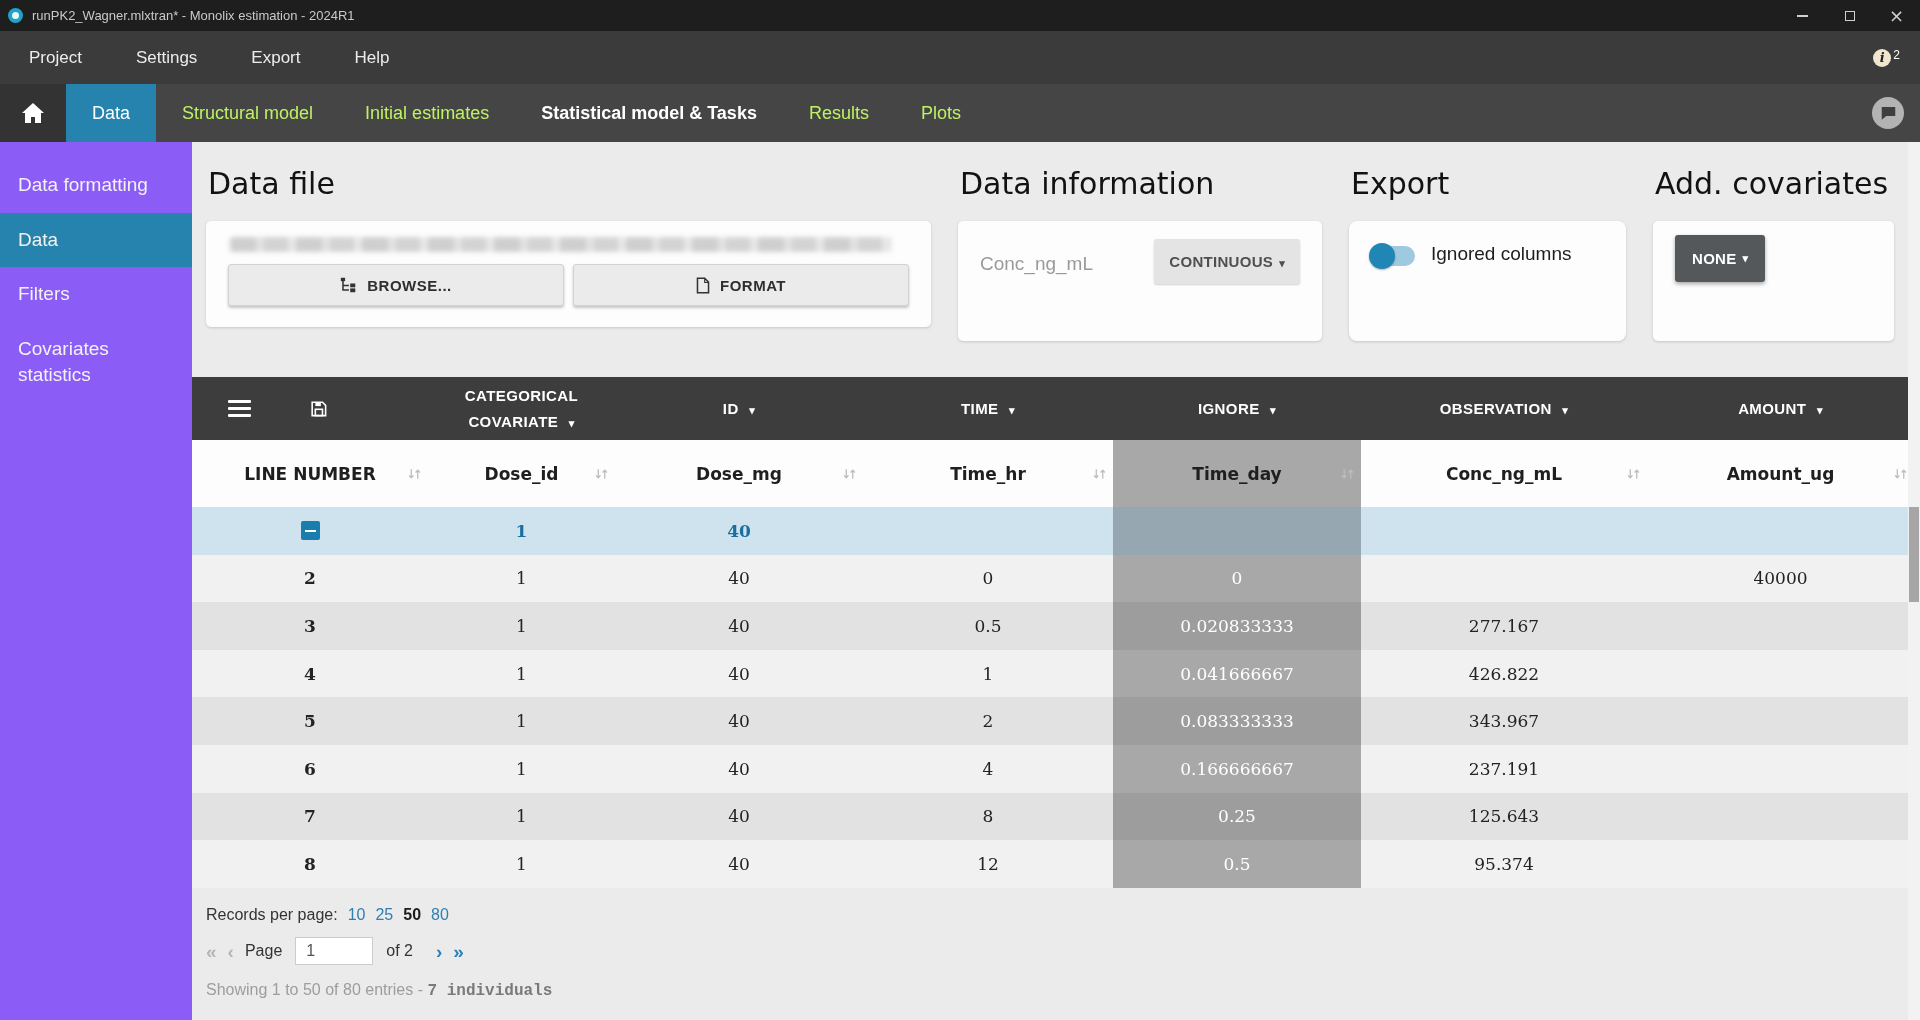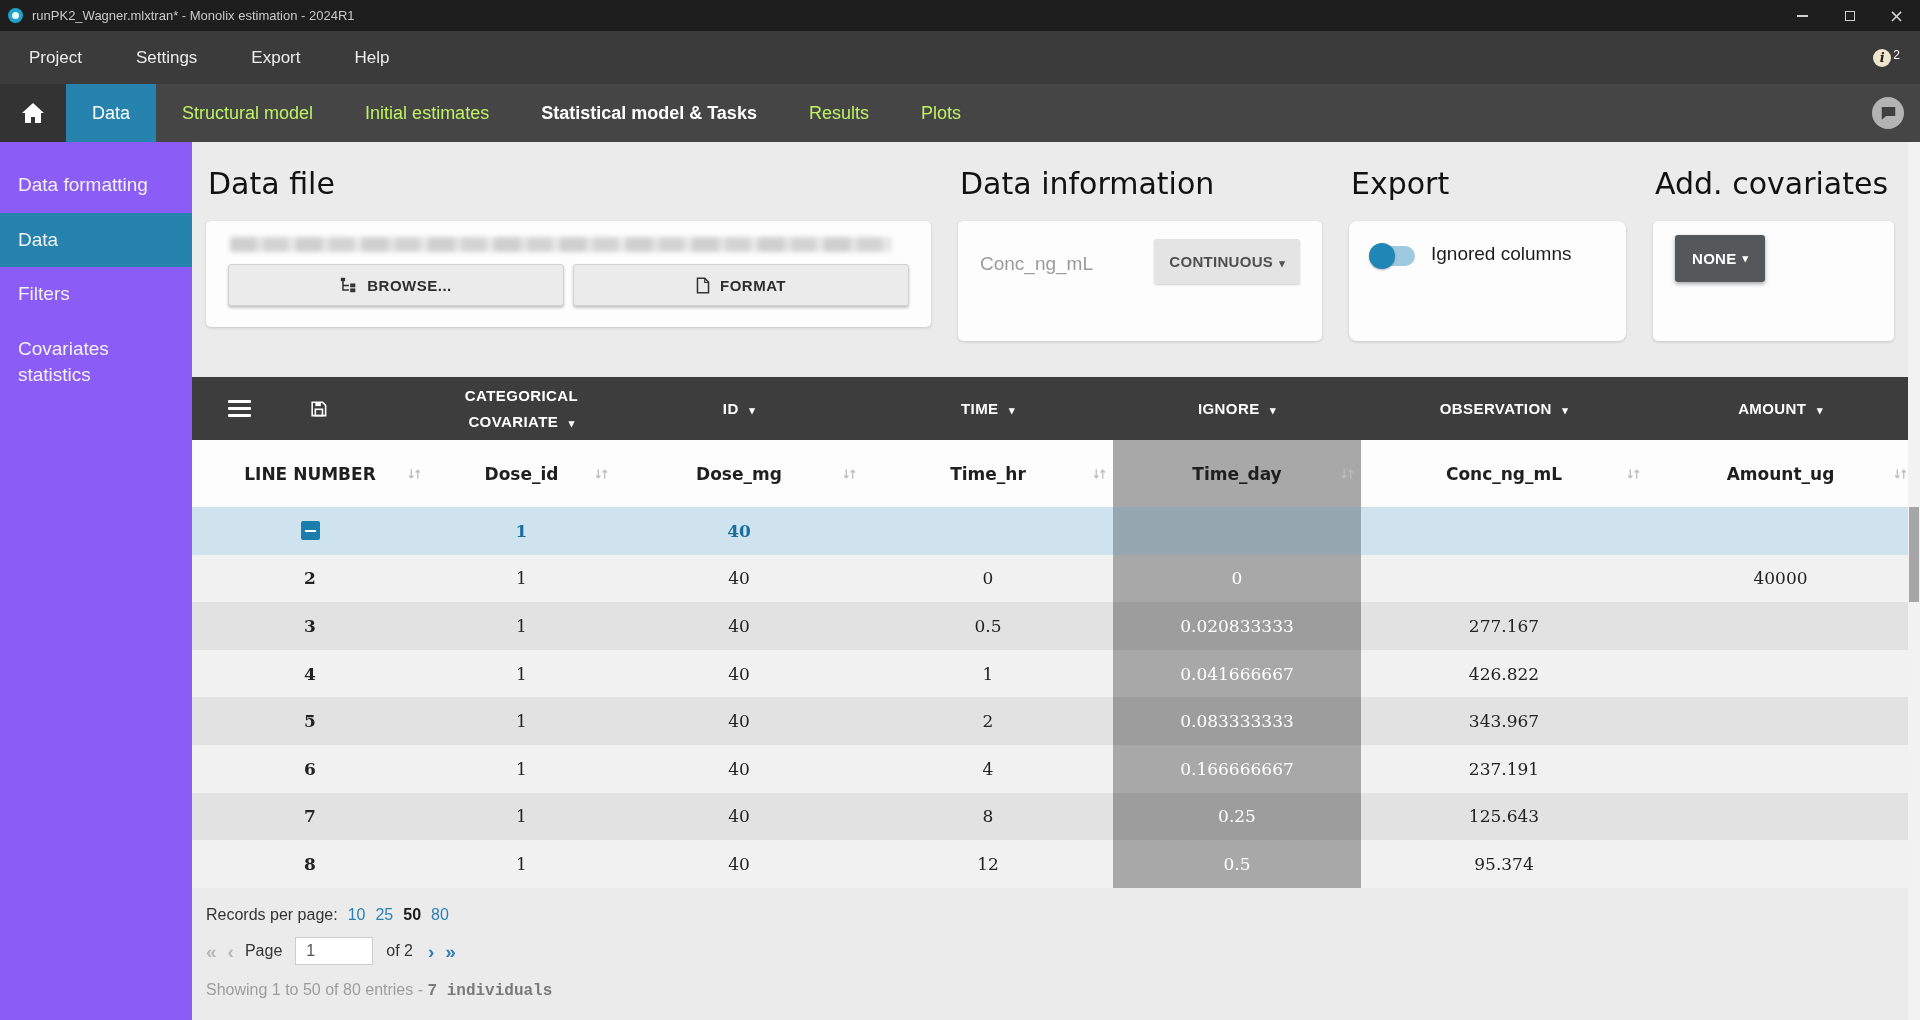--- a/index.html
+++ b/index.html
@@ -114,21 +114,21 @@
   
   .tfooter { position:absolute; left:14px; top:746px; font-size:16px; color:#333; }
   .records-line { display:flex; gap:10px; align-items:center; margin-top:18px; }
   .psize { color:#2e7fb3; cursor:pointer; }
   .psize.current { color:#1c1c1c; font-weight:bold; }
   .pagi-line { display:flex; align-items:center; margin-top:13px; gap:11px; }
   .pg-nav { font-size:19px; color:#b5b5b5; cursor:pointer; font-weight:bold; line-height:1; }
   .pg-nav.enabled { color:#2e7fb3; }
   .page-input { width:78px; height:28px; border:1px solid #ccc; background:#fff; color:#555; font-size:16px;
     padding:0 0 0 10px; margin:0 2px; font-family:"Liberation Sans",sans-serif; }
-  .of-label { margin-right:4px; }
+  .of-label { margin-right:12px; }
   .showing-line { margin-top:16px; color:#9d9d9d; }
   .showing-line .indiv { color:#7a7a7a; font-weight:bold;font-family:Liberation Mono, monospace; }
 </style>
 </head>
 <body>
 
 <div class="titlebar">
   <span class="app-logo"></span>
   <span>runPK2_Wagner.mlxtran* - Monolix estimation - 2024R1</span>
   <div class="win-controls">

